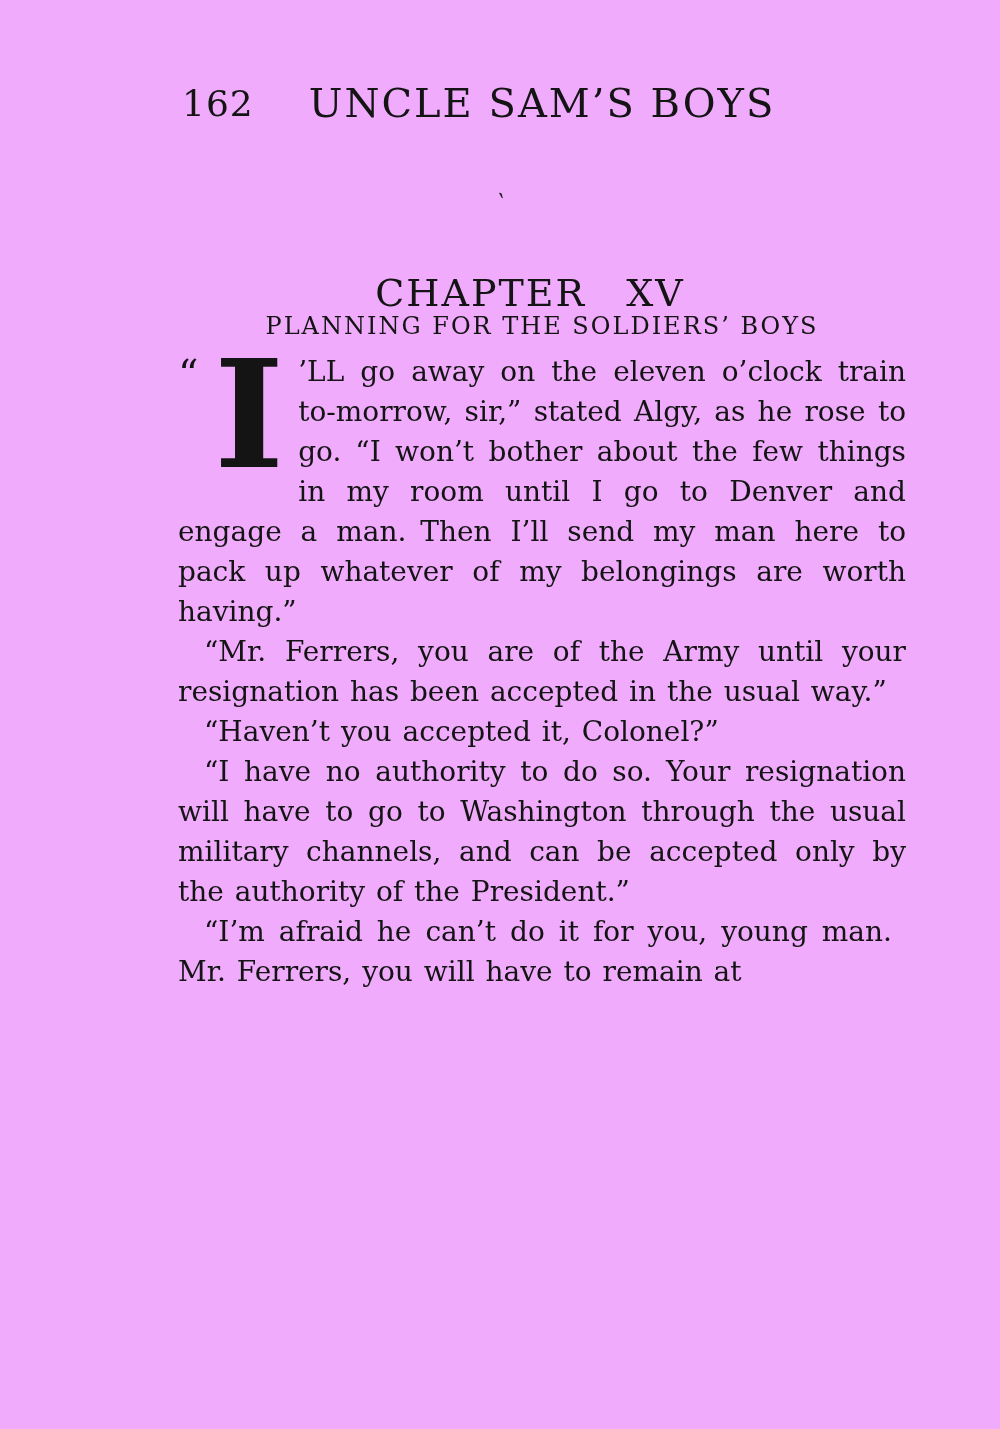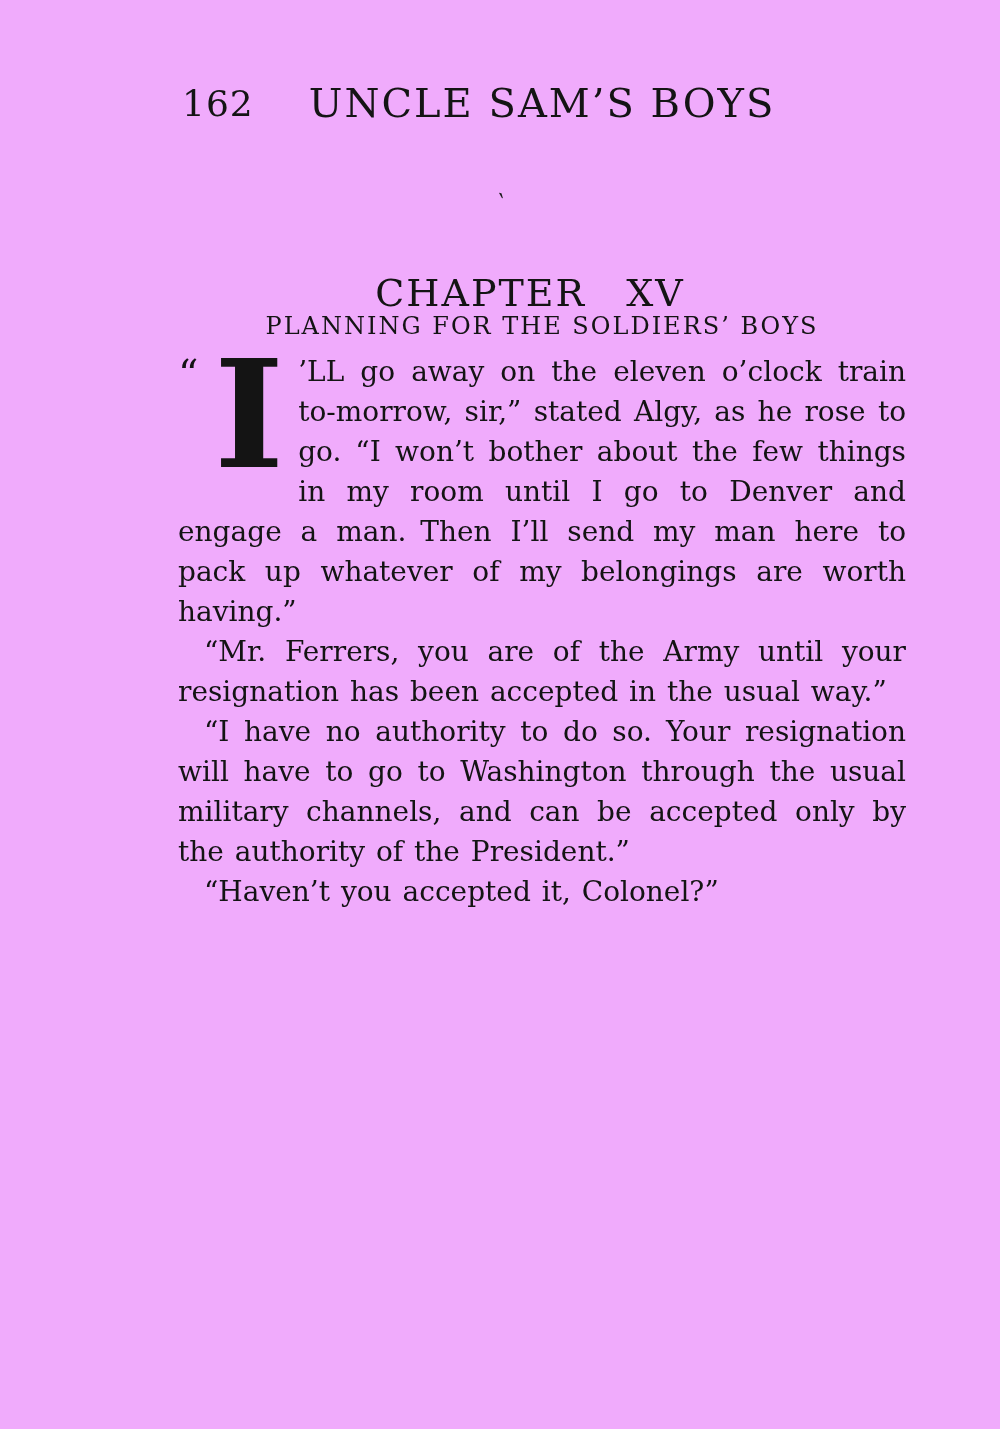--- a/index.html
+++ b/index.html
@@ -112,17 +112,18 @@
 
   <span class="scan-artifact">‵</span>
 
   <div class="chapter-heading">CHAPTER XV</div>
 
   <div class="chapter-subtitle">PLANNING FOR THE SOLDIERS’ BOYS</div>
 
   <div class="body-text">
     <p class="first-para"><span class="lead-quote">“</span><span class="dropcap">I</span><span>’LL go away on the eleven o’clock train to-morrow, sir,” stated Algy, as he rose to go. “I won’t bother about the few things in my room until I go to Denver and engage a man. Then I’ll send my man here to pack up whatever of my belongings are worth having.”</span></p>
     <p><span>“Mr. Ferrers, you are of the Army until your resignation has been accepted in the usual way.”</span></p>
+    <p><span>“Haven’t you accepted it, Colonel?”</span></p>
     <p><span>“I have no authority to do so. Your resignation will have to go to Washington through the usual military channels, and can be accepted only by the authority of the President.”</span></p>
-    <p><span>“Haven’t you accepted it, Colonel?”</span></p>
+    <p><span>“I’m afraid he can’t do it for you, young man. Mr. Ferrers, you will have to remain at</span></p>
   </div>
 
 </div>
 
 </body></html>

